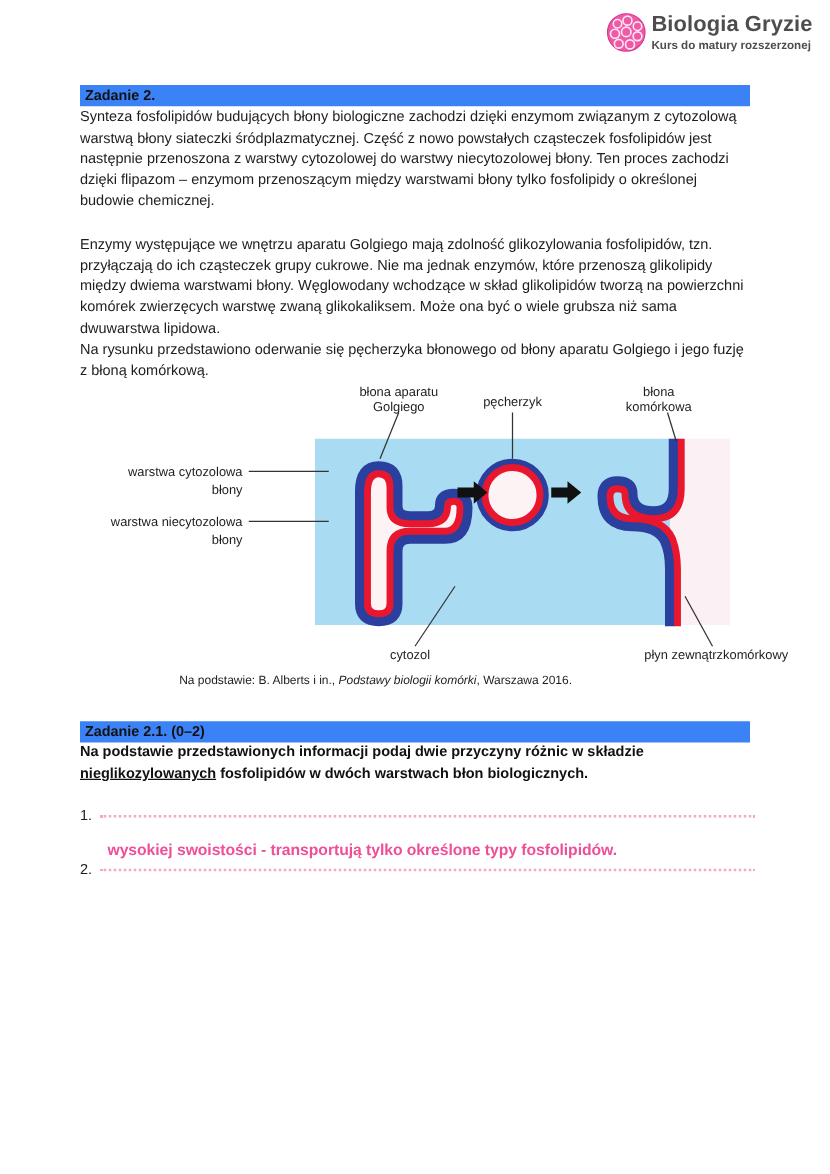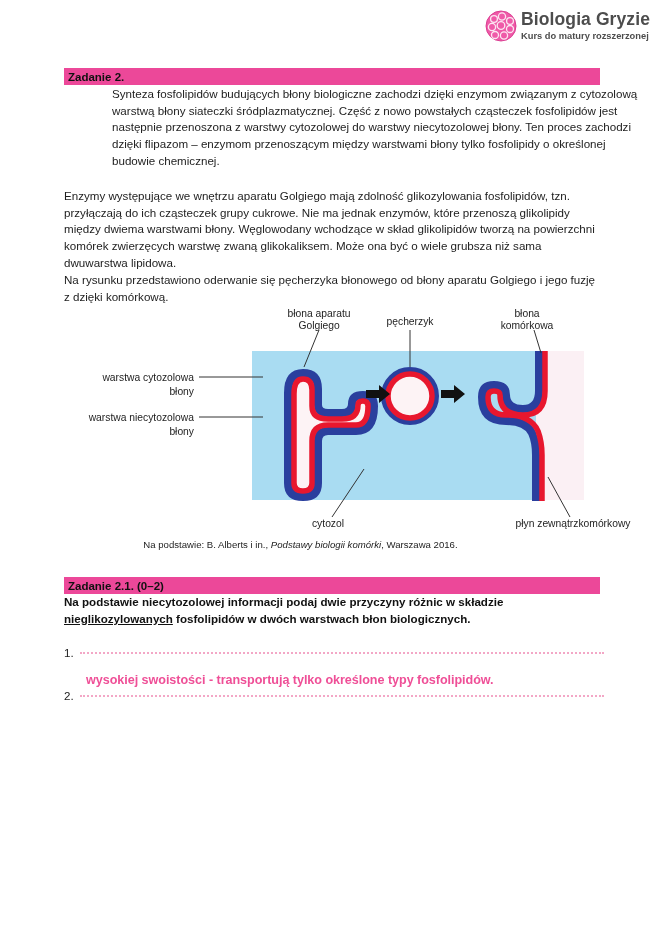--- a/index.html
+++ b/index.html
@@ -48,42 +48,42 @@
     color: #4d4d4d;
     margin-top: 3px;
   }
 
   
   .banner {
     position: absolute;
     left: 64px;
     width: 536px;
     height: 17px;
-    background: #ec4899;
+    background: #3b82f6;
     box-sizing: border-box;
     padding: 1px 0 0 4px;
     font-size: 11.5px;
     font-weight: bold;
     color: #111;
     line-height: 16px;
   }
   #banner-2 { top: 68px; }
   #banner-21 { top: 577px; }
 
   
   .para {
     position: absolute;
     left: 64px;
     width: 538px;
     font-size: 11.6px;
     line-height: 16.7px;
     color: #1d1d1d;
     text-align: left;
   }
-  #para-1 { top: 86px; margin-left: 48px; }
+  #para-1 { top: 86px; }
   #para-2 { top: 188px; }
   #para-3 { top: 272px; }
 
   .subtask-prompt {
     position: absolute;
     left: 64px;
     top: 594px;
     width: 538px;
     font-size: 11.6px;
     line-height: 16.7px;
@@ -182,21 +182,21 @@
   <div class="brand-text">
     <div class="brand-title">Biologia Gryzie</div>
     <div class="brand-sub">Kurs do matury rozszerzonej</div>
   </div>
 </div>
 
 <div class="banner" id="banner-2">Zadanie 2.</div>
 
 <div class="para" id="para-1">Synteza fosfolipidów budujących błony biologiczne zachodzi dzięki enzymom związanym z cytozolową warstwą błony siateczki śródplazmatycznej. Część z nowo powstałych cząsteczek fosfolipidów jest następnie przenoszona z warstwy cytozolowej do warstwy niecytozolowej błony. Ten proces zachodzi dzięki flipazom – enzymom przenoszącym między warstwami błony tylko fosfolipidy o określonej budowie chemicznej.</div>
 <div class="para" id="para-2">Enzymy występujące we wnętrzu aparatu Golgiego mają zdolność glikozylowania fosfolipidów, tzn. przyłączają do ich cząsteczek grupy cukrowe. Nie ma jednak enzymów, które przenoszą glikolipidy między dwiema warstwami błony. Węglowodany wchodzące w skład glikolipidów tworzą na powierzchni komórek zwierzęcych warstwę zwaną glikokaliksem. Może ona być o wiele grubsza niż sama dwuwarstwa lipidowa.</div>
-<div class="para" id="para-3">Na rysunku przedstawiono oderwanie się pęcherzyka błonowego od błony aparatu Golgiego i jego fuzję z dzięki komórkową.</div>
+<div class="para" id="para-3">Na rysunku przedstawiono oderwanie się pęcherzyka błonowego od błony aparatu Golgiego i jego fuzję z błoną komórkową.</div>
 
 <div class="figure">
   <svg class="fig-svg" width="664" height="255" viewBox="0 0 664 255">
 
     <rect x="216" y="46" width="284" height="149" fill="#a9dcf2"></rect>
 
     <rect x="500" y="46" width="48" height="149" fill="#fbf0f4"></rect>
 
     <path d="M 252 178 L 252 88 Q 252 68 267 68 Q 282 68 282 84 L 282 100
              Q 282 108 292 108 L 306 108 Q 316 108 316 99 Q 316 90 327 90
@@ -257,21 +257,21 @@
     </g>
   </svg>
 </div>
 
 <div class="caption">
   <span>Na podstawie: B. Alberts i in., </span><i>Podstawy biologii komórki</i><span>, Warszawa 2016.</span>
 </div>
 
 <div class="banner" id="banner-21">Zadanie 2.1. (0–2)</div>
 
-<div class="subtask-prompt"><span>Na podstawie niecytozolowej informacji podaj dwie przyczyny różnic w składzie </span><u>nieglikozylowanych</u><span> fosfolipidów w dwóch warstwach błon biologicznych.</span></div>
+<div class="subtask-prompt"><span>Na podstawie przedstawionych informacji podaj dwie przyczyny różnic w składzie </span><u>nieglikozylowanych</u><span> fosfolipidów w dwóch warstwach błon biologicznych.</span></div>
 
 <div class="answers">
 
   <div class="answer">
     <div class="ans-num">1.</div>
     <div class="ans-lines">
       <div class="ans-line">
         <div class="dots"></div>
       </div>
     </div>

